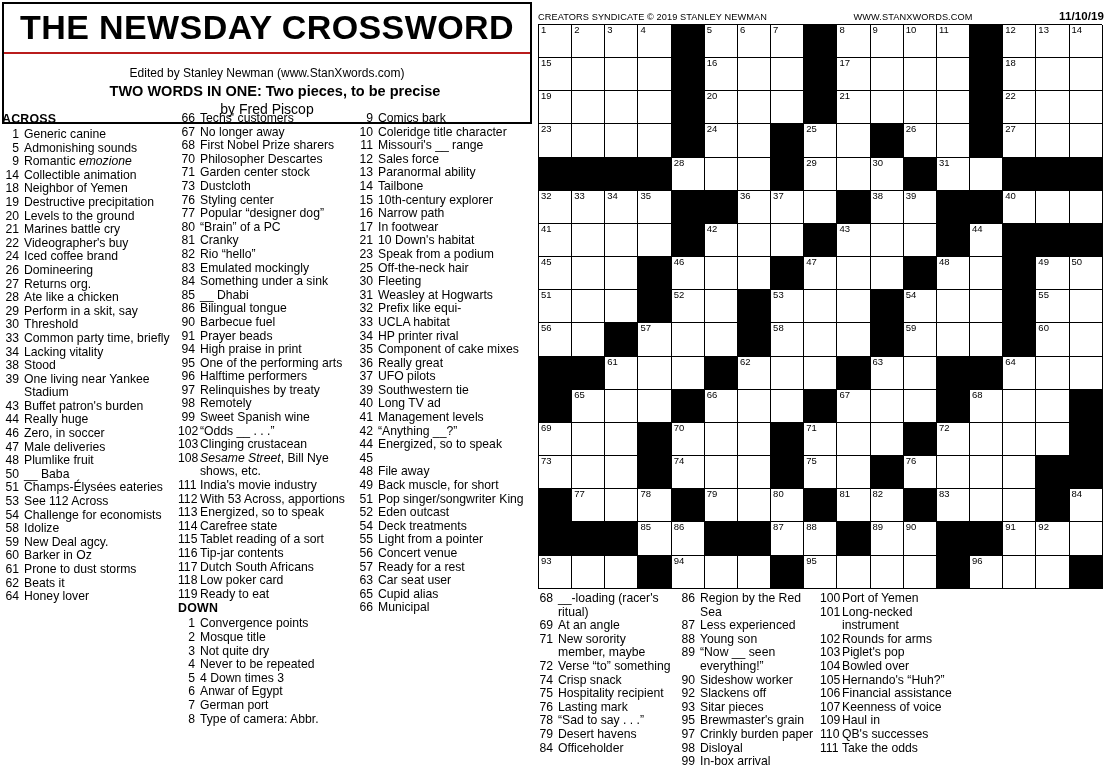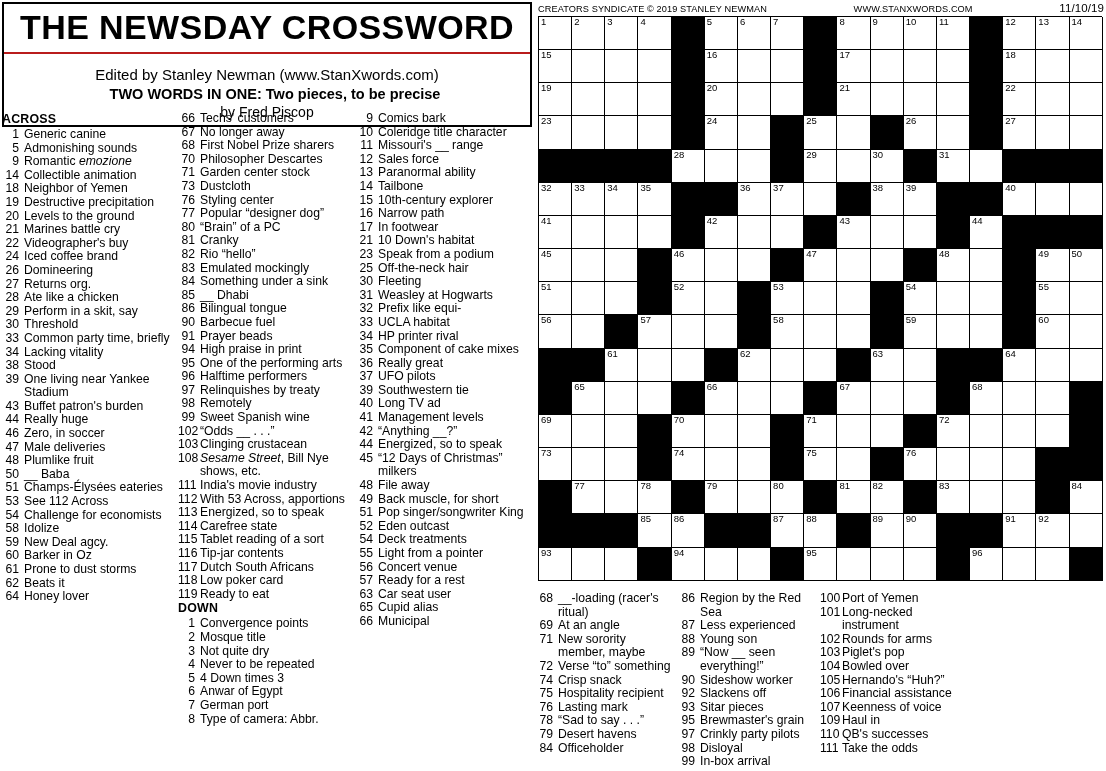--- a/index.html
+++ b/index.html
@@ -22,21 +22,21 @@
     margin:2px 2px 0 2px;
     padding:2px 0 5px 0;
     text-align:center;
   }
   .title-main {
     font-size:34px; font-weight:bold; letter-spacing:.4px;
     border-bottom:2px solid #b91c1c;
     padding:2px 0 5px 0;
     margin-bottom:4px;
   }
-  .title-edit { font-size:15px; margin:12px 0 2px 0; }
+  .title-edit { font-size:12px; margin:12px 0 2px 0; }
   .title-theme { font-size:14.5px; font-weight:bold; margin:3px 0 2px 16px; }
   .title-by { font-size:14px; margin:2px 0 0 0; }
 
   .clues-wrap {
     position:absolute; top:112px; left:2px; width:532px;
     display:flex; gap:0;
   }
   .clue-col { width:178px; padding-right:4px; }
   .clue-col.c1 { width:176px; }
   .clue-col.c2 { width:178px; }
@@ -50,26 +50,26 @@
     display:flex; margin-bottom:0px;
   }
   .clue .num {
     width:22px; min-width:22px; text-align:right; padding-right:5px;
     font-weight:normal;
   }
   .clue .txt { flex:1; }
   .clue .txt i { font-style:italic; }
 
   
-  .right { position:absolute; left:536px; top:0; width:570px; }
+  .right { position:absolute; left:536px; top:8px; width:570px; }
   .credits {
     display:flex; justify-content:space-between; align-items:baseline;
     font-size:9.2px; padding:2px 2px 2px 2px; letter-spacing:.1px;
   }
-  .credits .date { font-size:11.5px; font-weight:normal; }
+  .credits .date { font-size:11.5px; font-weight:bold; }
 
   .grid {
     position:relative;
     margin:0 2px;
     width:564px;
     border-top:1px solid #000;
     border-left:1px solid #000;
     display:grid;
     grid-template-columns:repeat(17, 33.17px);
     grid-template-rows:repeat(17, 33.17px);
@@ -526,21 +526,20 @@
             <div class="clue">
               <span class="num">42</span>
               <span class="txt">“Anything __?”</span>
             </div>
             <div class="clue">
               <span class="num">44</span>
               <span class="txt">Energized, so to speak</span>
             </div>
             <div class="clue">
               <span class="num">45</span>
-              <span class="txt">“12 Days of Christmas” milkers</span>
             </div>
             <div class="clue">
               <span class="num">48</span>
               <span class="txt">File away</span>
             </div>
             <div class="clue">
               <span class="num">49</span>
               <span class="txt">Back muscle, for short</span>
             </div>
             <div class="clue">
@@ -1149,21 +1148,21 @@
           <div class="clue">
             <span class="num">93</span>
             <span class="txt">Sitar pieces</span>
           </div>
           <div class="clue">
             <span class="num">95</span>
             <span class="txt">Brewmaster's grain</span>
           </div>
           <div class="clue">
             <span class="num">97</span>
-            <span class="txt">Crinkly party pilots</span>
+            <span class="txt">Crinkly burden paper</span>
           </div>
           <div class="clue">
             <span class="num">98</span>
             <span class="txt">Disloyal</span>
           </div>
           <div class="clue">
             <span class="num">99</span>
             <span class="txt">In-box arrival</span>
           </div>
         </div>

